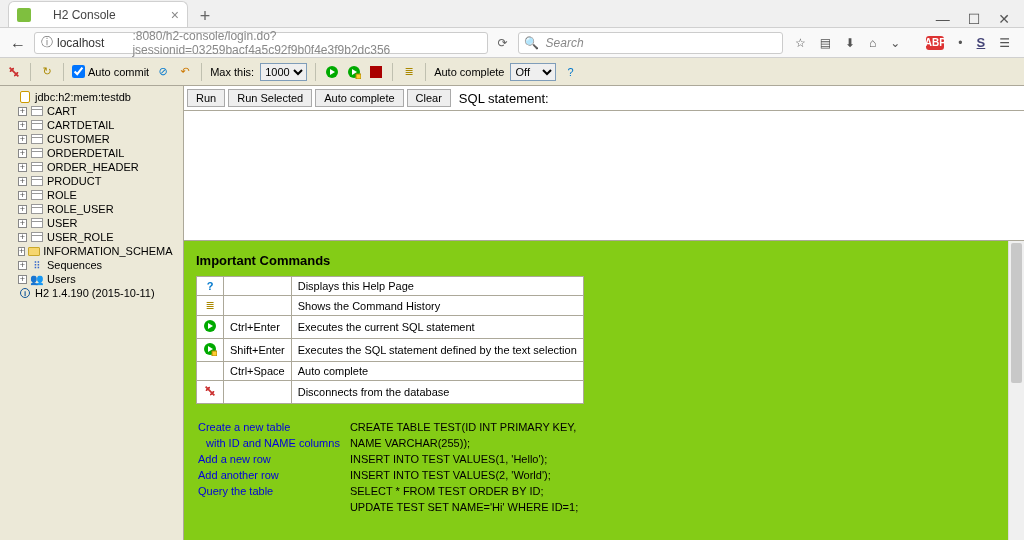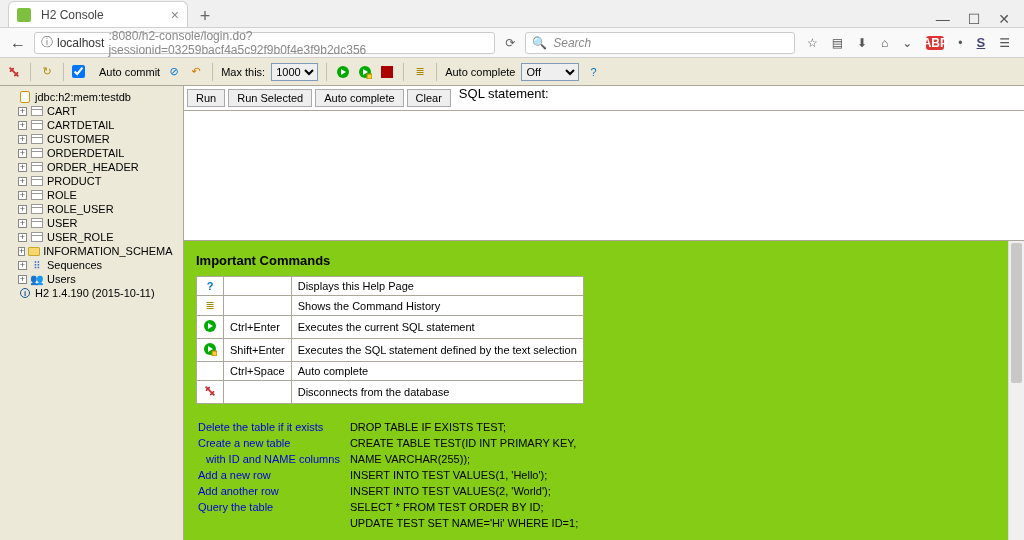--- a/index.html
+++ b/index.html
@@ -1,42 +1,42 @@
 <!DOCTYPE html>
 <html><head>
 <meta charset="utf-8">
 <style>
 * { box-sizing: border-box; margin: 0; padding: 0; }
 body { font-family: Arial, sans-serif; font-size: 12px; width: 1024px; height: 540px; overflow: hidden; background: #fff; }
 
 
 .browser-tabs { height: 28px; background: #f0f0f0; border-bottom: 1px solid #d0d0d0; display: flex; align-items: flex-end; }
-.tab { background: #fff; border: 1px solid #d0d0d0; border-bottom: none; border-radius: 6px 6px 0 0; height: 26px; display: flex; align-items: center; padding: 0 8px; margin-left: 8px; width: 180px; gap: 10px; font-size: 12px; color: #444; }
+.tab { background: #fff; border: 1px solid #d0d0d0; border-bottom: none; border-radius: 6px 6px 0 0; height: 26px; display: flex; align-items: center; padding: 0 8px; margin-left: 8px; width: 180px; gap: 22px; font-size: 12px; color: #444; }
 .tab-favicon { width: 14px; height: 14px; background: #7fbf3f; border-radius: 2px; }
 .tab-close { color: #888; font-size: 14px; margin-left: auto; cursor: pointer; }
 .tab-plus { width: 22px; height: 22px; color: #666; font-size: 18px; display: flex; align-items: center; justify-content: center; margin-left: 6px; cursor: pointer; }
 .window-controls { margin-left: auto; display: flex; gap: 18px; padding-right: 14px; color: #555; font-size: 14px; }
 
 .browser-toolbar { height: 30px; background: #f9f9f9; border-bottom: 1px solid #d0d0d0; display: flex; align-items: center; padding: 0 6px; gap: 4px; }
 .nav-btn { width: 24px; height: 24px; display: flex; align-items: center; justify-content: center; color: #444; font-size: 16px; cursor: pointer; }
 .url-bar { flex: 1.4; height: 22px; border: 1px solid #ccc; border-radius: 3px; background: #fff; display: flex; align-items: center; padding: 0 6px; font-size: 12px; color: #777; gap: 4px; }
 .url-host { color: #333; }
-.url-path { color: #888; }
+.url-path { color: #888; margin-left: 24px; }
 .refresh-btn { width: 22px; display: flex; align-items: center; justify-content: center; color: #666; }
 .search-bar { flex: 0.8; height: 22px; border: 1px solid #ccc; border-radius: 3px; background: #fff; display: flex; align-items: center; padding: 0 6px; gap: 6px; color: #888; font-style: italic; }
 .search-icon { font-style: normal; color: #999; }
 .toolbar-icons { display: flex; gap: 14px; padding: 0 8px; color: #555; align-items: center; }
-.abp-badge { background: #d33; color: #fff; font-size: 12px; font-weight: bold; border-radius: 3px; width: 18px; height: 14px; display: flex; align-items: center; justify-content: center; }
+.abp-badge { background: #d33; color: #fff; font-size: 10px; font-weight: bold; border-radius: 3px; width: 18px; height: 14px; display: flex; align-items: center; justify-content: center; margin-left: 12px; }
 .s-badge { color: #447; font-weight: bold; font-size: 13px; text-decoration: underline; }
 
 
 .h2-toolbar { height: 28px; background: #ece9d8; border-bottom: 1px solid #aca899; display: flex; align-items: center; padding: 0 6px; gap: 6px; font-size: 11px; }
 .tb-icon { width: 16px; height: 16px; display: flex; align-items: center; justify-content: center; cursor: pointer; }
 .tb-sep { width: 1px; height: 18px; background: #c0c0b0; margin: 0 2px; }
-.tb-checkbox { display: flex; align-items: center; gap: 14px; }
+.tb-checkbox { display: flex; align-items: center; gap: 3px; }
 .tb-checkbox input { margin: 0; }
 .tb-select { border: 1px solid #7f9db9; font-size: 11px; height: 18px; }
 .disconnect-svg { width: 14px; height: 14px; }
 
 
 .main { display: flex; height: calc(540px - 28px - 30px - 28px); }
 
 
 .sidebar { width: 184px; background: #ece9d8; border-right: 1px solid #aca899; padding: 4px 16px; overflow: auto; font-size: 11px; }
 .tree-item { display: flex; align-items: center; gap: 3px; padding: 1px 0 1px 2px; cursor: pointer; white-space: nowrap; color: #000; }
@@ -45,21 +45,21 @@
 .ico-db { width: 10px; height: 12px; background: #fff; border: 1px solid #c90; border-radius: 2px; position: relative; }
 .ico-table { width: 12px; height: 10px; background: #fff; border: 1px solid #999; position: relative; }
 .ico-table::before { content: ""; position: absolute; left: 0; right: 0; top: 2px; height: 1px; background: #999; }
 .ico-folder { width: 12px; height: 9px; background: #f6d66e; border: 1px solid #c9a72a; border-radius: 1px; }
 .ico-seq { color: #36c; font-size: 10px; }
 .ico-users { color: #c60; font-size: 11px; }
 .ico-info { width: 10px; height: 10px; border: 1px solid #159; border-radius: 50%; color: #159; font-size: 8px; font-weight: bold; display: flex; align-items: center; justify-content: center; }
 
 
 .content { flex: 1; display: flex; flex-direction: column; background: #ece9d8; position: relative; }
-.sql-bar { background: #fff; border-bottom: 1px solid #aca899; padding: 0; display: flex; }
+.sql-bar { background: #fff; border-bottom: 1px solid #aca899; padding: 0; display: flex; align-items: center; }
 .sql-btn { background: #eee; border: 1px solid #aaa; padding: 2px 8px; font-size: 11px; margin: 3px 0 3px 3px; cursor: pointer; }
 .sql-label { margin-left: 8px; font-size: 13px; }
 .sql-editor { height: 130px; background: #fff; border-bottom: 1px solid #aca899; }
 
 .results { flex: 1; overflow: auto; padding: 8px 12px; background: #84cc16; position: relative; }
 .results h3 { font-size: 13px; font-weight: bold; margin: 4px 0 8px; }
 
 .cmd-table { border-collapse: collapse; background: #fff; }
 .cmd-table td { border: 1px solid #aca899; padding: 3px 6px; font-size: 11px; vertical-align: middle; }
 .cmd-table .icon-cell { width: 20px; text-align: center; }
@@ -151,21 +151,21 @@
   </span>
   <span class="tb-icon">
     <svg width="12" height="12" viewBox="0 0 12 12">
         <rect width="12" height="12" fill="#a00"></rect>
       </svg>
   </span>
   <span class="tb-sep"></span>
   <span class="tb-icon" style="color:#a80">≣</span>
   <span class="tb-sep"></span>
   <span>Auto complete</span>
-  <select class="tb-select" style="width:58px">
+  <select class="tb-select" style="width:46px">
     <option>Off</option>
   </select>
   <span class="tb-icon" style="color:#07c">?</span>
 </div>
 
 <div class="main">
 
   <div class="sidebar">
     <div class="tree-item">
       <span class="tree-icon">
@@ -323,24 +323,20 @@
               <td class="shortcut-cell"></td>
               <td>Disconnects from the database</td>
             </tr>
           </tbody>
       </table>
 
       <div class="sample-section">
         <table class="sample-table">
           <tbody id="sample-rows">
               <tr>
-                <td><span class="sample-link">Delete the table if it exists</span></td>
-                <td>DROP TABLE IF EXISTS TEST;</td>
-              </tr>
-              <tr>
                 <td><span class="sample-link">Create a new table</span></td>
                 <td>CREATE TABLE TEST(ID INT PRIMARY KEY,</td>
               </tr>
               <tr>
                 <td><span class="sample-link sample-indent">  with ID and NAME columns</span></td>
                 <td>  NAME VARCHAR(255));</td>
               </tr>
               <tr>
                 <td><span class="sample-link">Add a new row</span></td>
                 <td>INSERT INTO TEST VALUES(1, 'Hello');</td>

